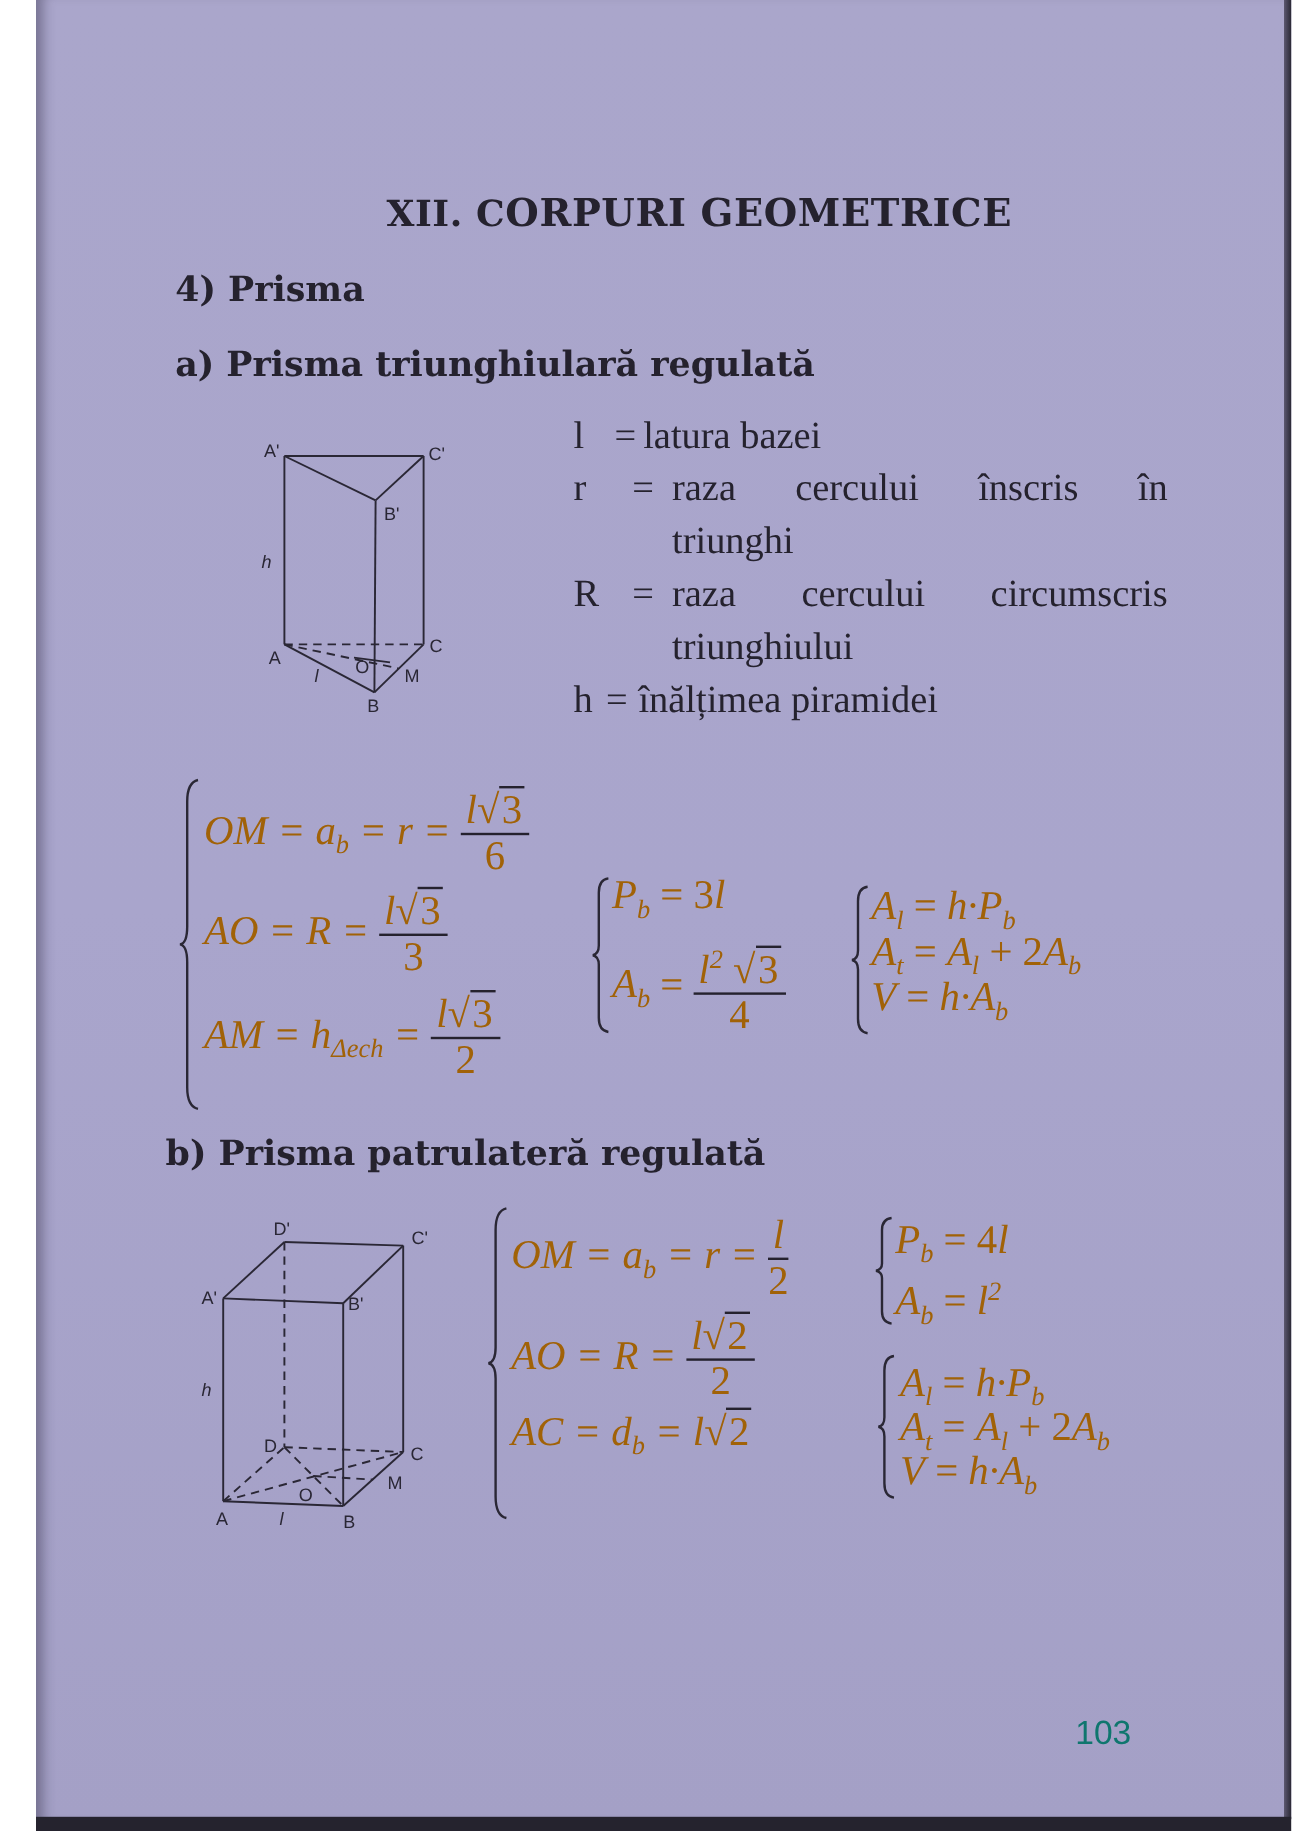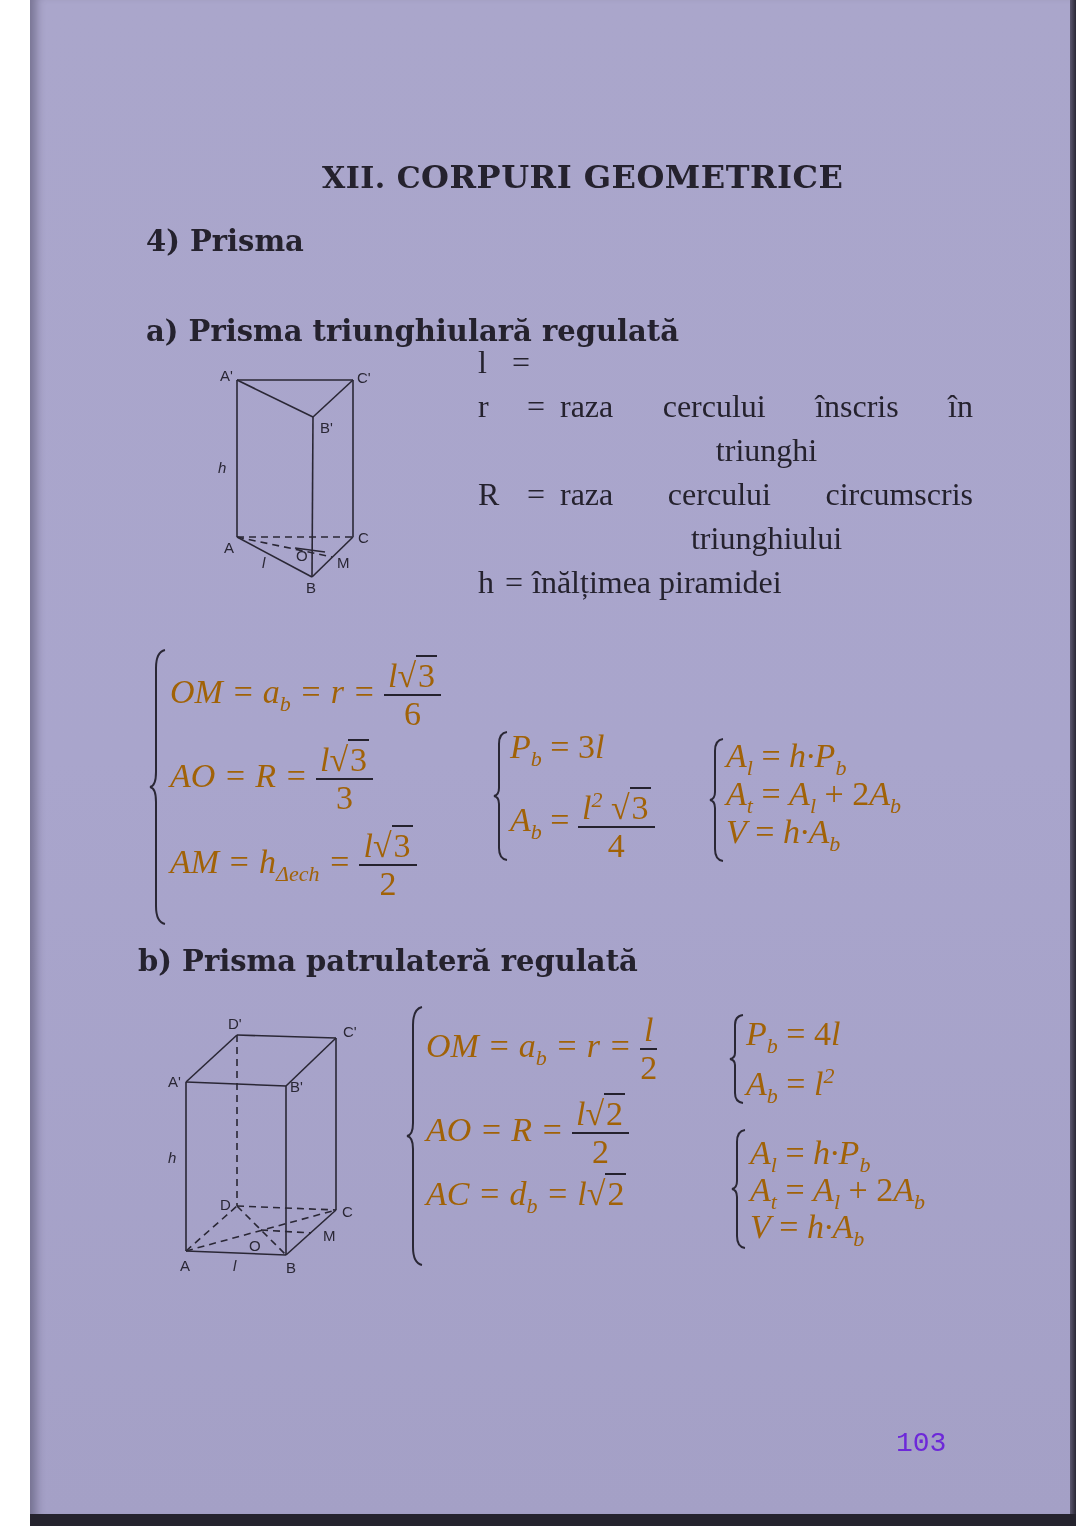--- a/index.html
+++ b/index.html
@@ -29,38 +29,38 @@
   }
   .chapter-title .sc { font-size: 32px; }
   .h1 {
     position: absolute; left: 146px; top: 224px;
     font-family: "DejaVu Serif", serif; font-weight: bold;
     font-size: 29px; color: #25222e;
   }
   .h2a {
     position: absolute; left: 146px; top: 286px;
     font-family: "DejaVu Serif", serif; font-weight: bold;
-    font-size: 29px; color: #25222e; margin-top: 28px;
+    font-size: 29px; color: #25222e;
   }
   .h2b {
     position: absolute; left: 138px; top: 944px;
     font-family: "DejaVu Serif", serif; font-weight: bold;
     font-size: 29px; color: #25222e;
   }
 
   .legend {
     position: absolute; left: 478px; top: 340px; width: 495px;
     font-family: "Liberation Serif", serif; font-size: 32px; color: #25222e;
     line-height: 44px;
   }
   .legend .row { display: flex; }
   .legend .sym { width: 34px; }
   .legend .eq { width: 48px; text-align: center; }
   .legend .desc { flex: 1; text-align: justify; text-align-last: justify; }
-  .legend .cont { padding-left: 82px; text-align: center; }
+  .legend .cont { padding-left: 82px; }
   .legend .plain { }
   .legend sub { font-size: 20px; }
 
   .math {
     font-family: "Liberation Serif", serif; font-style: italic; color: #a16207;
     font-size: 34px;
   }
   .math .up { font-style: normal; }
   .frac { display: inline-flex; flex-direction: column; align-items: center; vertical-align: middle; text-align: center; }
   .frac .num { padding: 0 4px; line-height: 36px; }
@@ -69,21 +69,21 @@
   .sqrt { font-style: normal; }
   .sqrt .rad { border-top: 2px solid #25222e; padding: 0 2px; font-style: normal; }
   sub.s { font-size: 22px; vertical-align: -8px; }
   sup.s { font-size: 22px; vertical-align: 12px; }
 
   .eq-line { position: absolute; white-space: nowrap; }
 
   .diagram { position: absolute; }
   .page-number {
     position: absolute; left: 896px; top: 1428px;
-    font-family: Liberation Mono, monospace; font-size: 28px; color: #6d28d9;
+    font-family: Liberation Sans, sans-serif; font-size: 28px; color: #0f766e;
   }
 </style>
 </head>
 <body>
 
 <div class="page">
   <div class="page-right-edge"></div>
   <div class="page-bottom-edge"></div>
 </div>
 
@@ -116,20 +116,21 @@
     <text x="137" y="213">M</text>
     <text x="106" y="238">B</text>
     <text x="62" y="213" font-style="italic">l</text>
   </g>
 </svg>
 
 <div class="legend">
   <div class="row">
       <span class="sym">l</span>
       <span class="eq" style="width:18px">=</span>
+      <span class="plain" style="padding-left:6px">latura bazei</span>
     </div>
   <div class="row">
       <span class="sym">r</span>
       <span class="eq">=</span>
       <span class="desc">raza cercului înscris în</span>
     </div>
   <div class="cont">triunghi</div>
   <div class="row">
       <span class="sym">R</span>
       <span class="eq">=</span>

